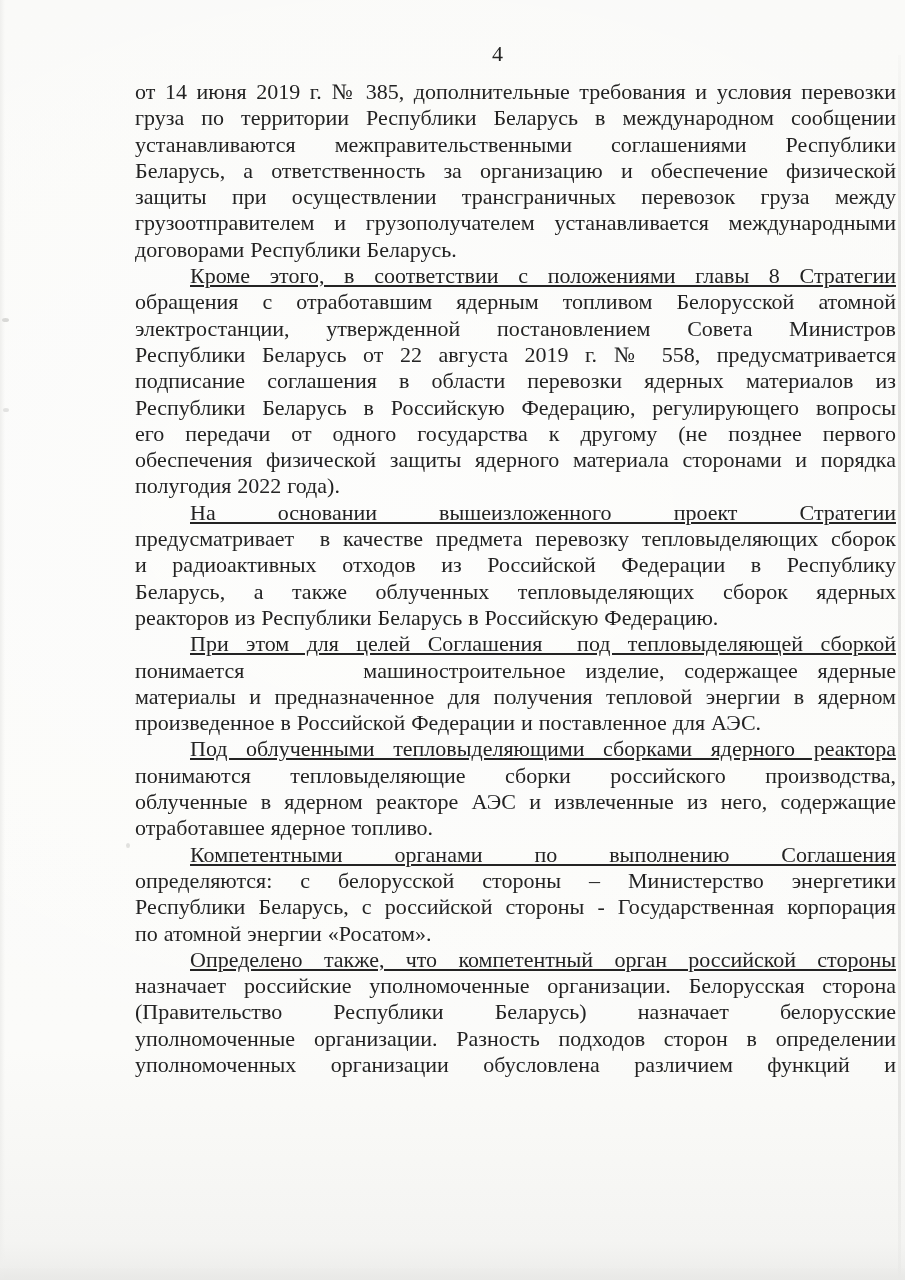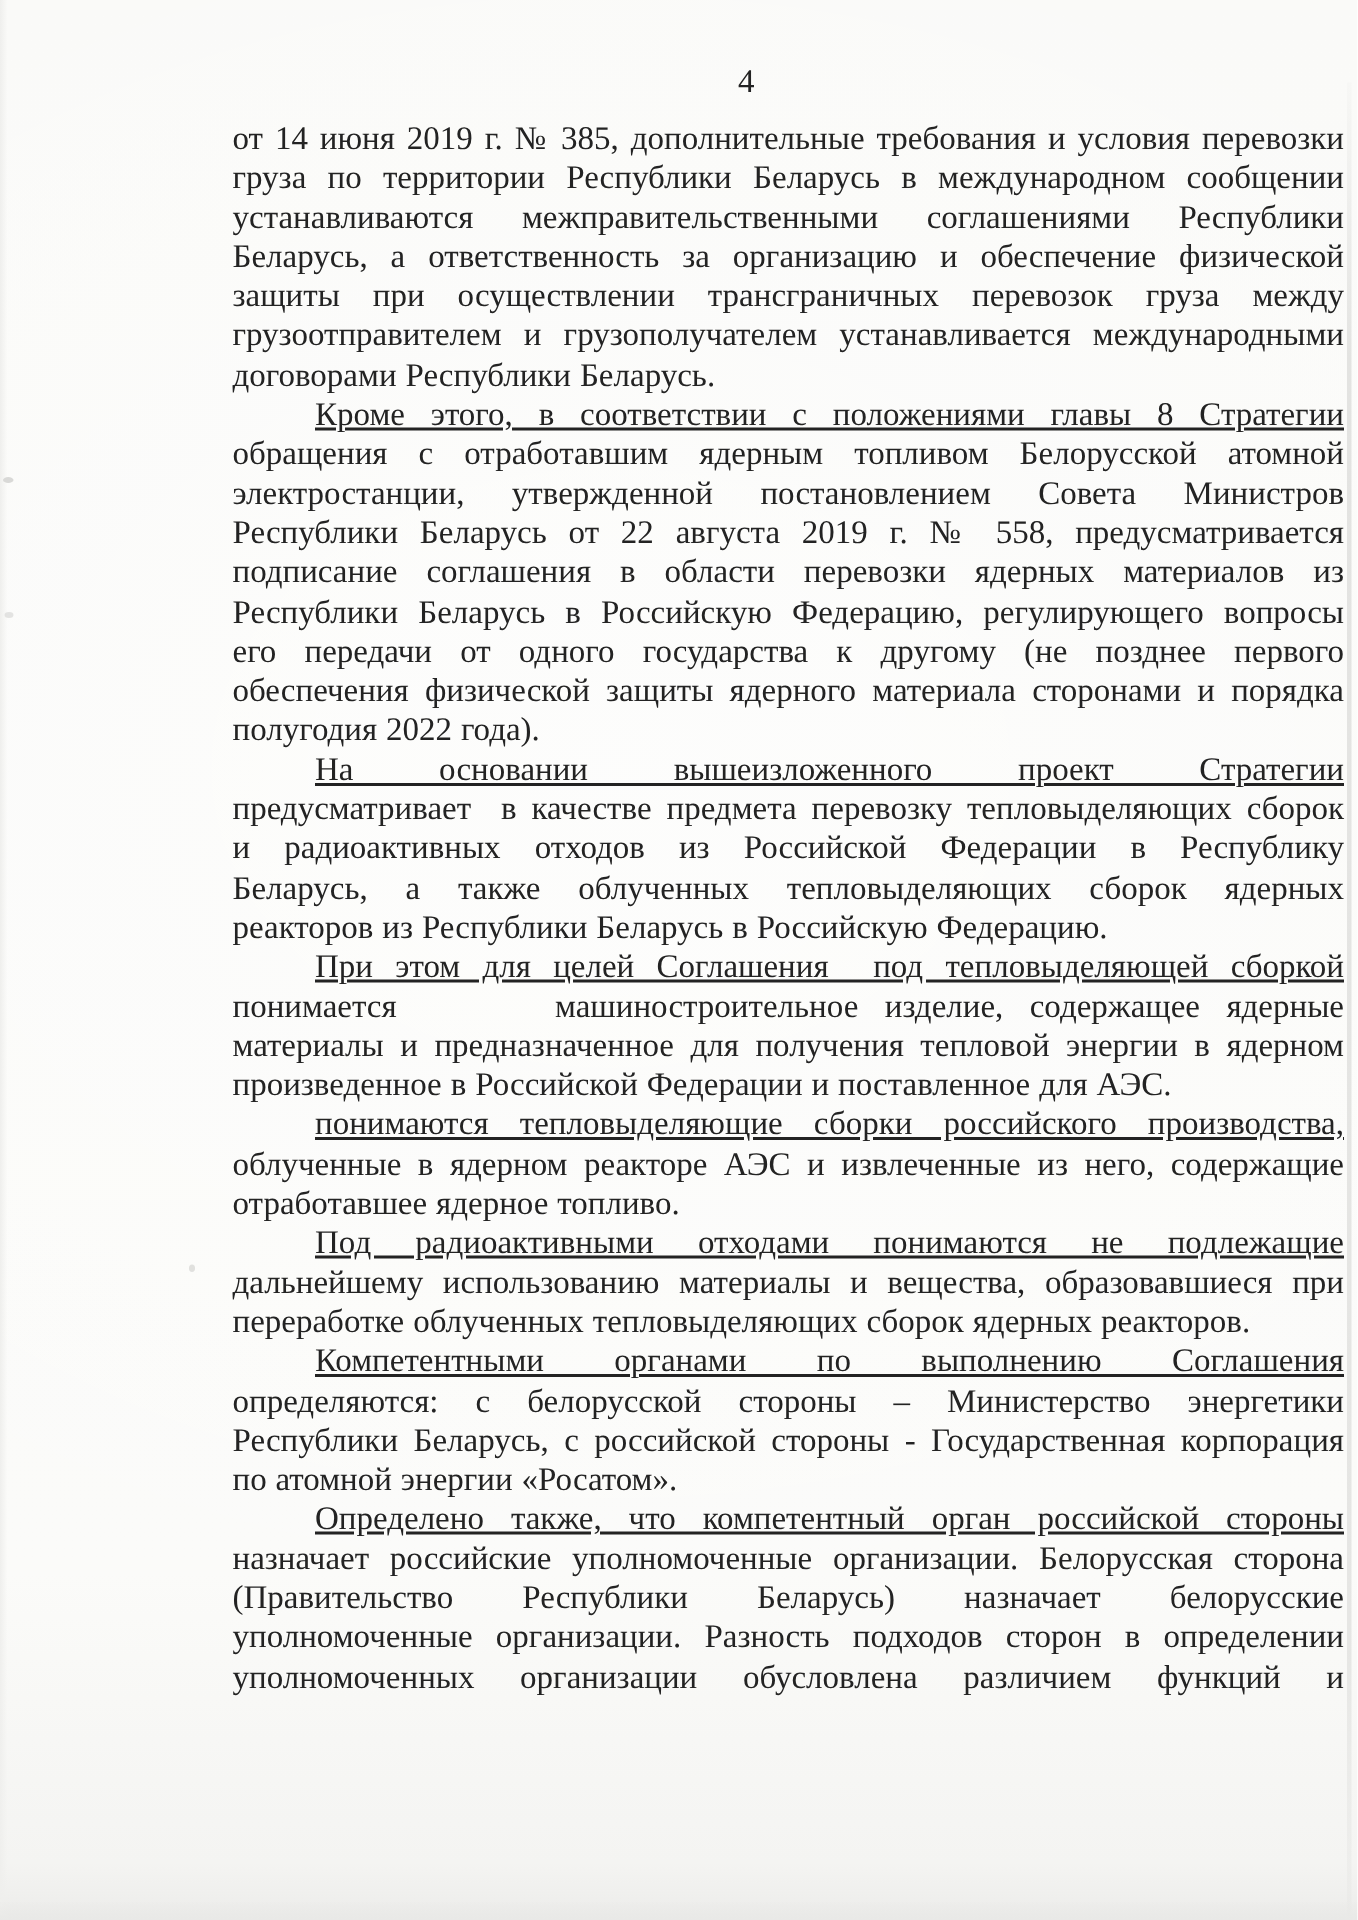--- a/index.html
+++ b/index.html
@@ -50,21 +50,20 @@
     left: 135px; top: 79px; width: 761px;
     font-size: 22px;
     line-height: 26.3px;
     text-rendering: optimizeLegibility;
   }
   .paragraph { margin: 0; }
   .line {
     text-align: justify;
     text-align-last: justify;
     word-spacing: 0.02em;
-    margin-left: 20px;
   }
   .line.last {
     text-align-last: left;
   }
   .paragraph.indent .line:first-child {
     text-indent: 55px;
     text-decoration: underline;
   }
 </style>
 </head>
@@ -108,28 +107,24 @@
         <div class="line">Беларусь, а также облученных тепловыделяющих сборок ядерных</div>
         <div class="line last">реакторов из Республики Беларусь в Российскую Федерацию.</div>
       </div>
       <div class="paragraph indent">
         <div class="line">При этом для целей Соглашения &nbsp;под тепловыделяющей сборкой</div>
         <div class="line">понимается &nbsp;&nbsp;&nbsp;&nbsp;&nbsp;машиностроительное изделие, содержащее ядерные</div>
         <div class="line">материалы и предназначенное для получения тепловой энергии в ядерном</div>
         <div class="line last">произведенное в Российской Федерации и поставленное для АЭС.</div>
       </div>
       <div class="paragraph indent">
+        <div class="line">Под облученными тепловыделяющими сборками ядерного реактора</div>
         <div class="line">понимаются тепловыделяющие сборки российского производства,</div>
         <div class="line">облученные в ядерном реакторе АЭС и извлеченные из него, содержащие</div>
         <div class="line last">отработавшее ядерное топливо.</div>
-      </div>
-      <div class="paragraph indent">
-        <div class="line">Под радиоактивными отходами понимаются не подлежащие</div>
-        <div class="line">дальнейшему использованию материалы и вещества, образовавшиеся при</div>
-        <div class="line last">переработке облученных тепловыделяющих сборок ядерных реакторов.</div>
       </div>
       <div class="paragraph indent">
         <div class="line">Компетентными органами по выполнению Соглашения</div>
         <div class="line">определяются: с белорусской стороны – Министерство энергетики</div>
         <div class="line">Республики Беларусь, с российской стороны - Государственная корпорация</div>
         <div class="line last">по атомной энергии «Росатом».</div>
       </div>
       <div class="paragraph indent">
         <div class="line">Определено также, что компетентный орган российской стороны</div>
         <div class="line">назначает российские уполномоченные организации. Белорусская сторона</div>

